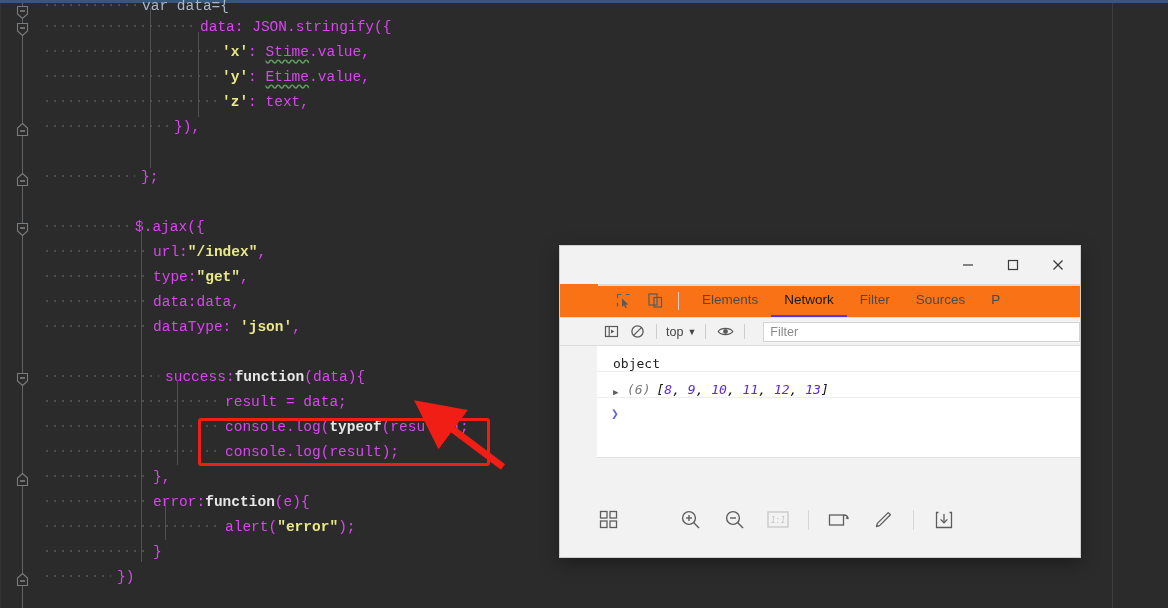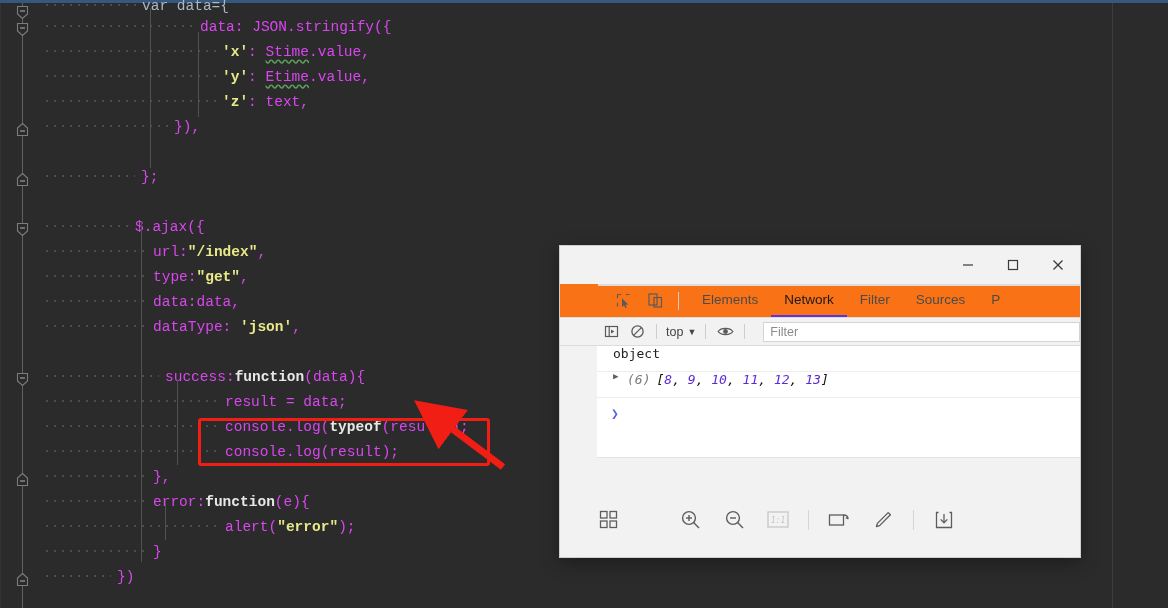--- a/index.html
+++ b/index.html
@@ -238,21 +238,21 @@
   .dt-console {
     position: relative;
     background: #ffffff;
     margin-left: 37px;
     height: 112px;
     border-bottom: 1px solid #e2e2e2;
     overflow: hidden;
   }
   .console-row {
     height: 26px;
-    display: flex; align-items: flex-start;
+    display: flex; align-items: flex-end;
     border-bottom: 1px solid #ededed;
     padding-left: 16px;
     font-family: "DejaVu Sans Mono", monospace;
     font-size: 13px;
     color: #222;
   }
   .disc-tri {
     width: 12px;
     color: #5f5f5f;
     font-size: 9px;

